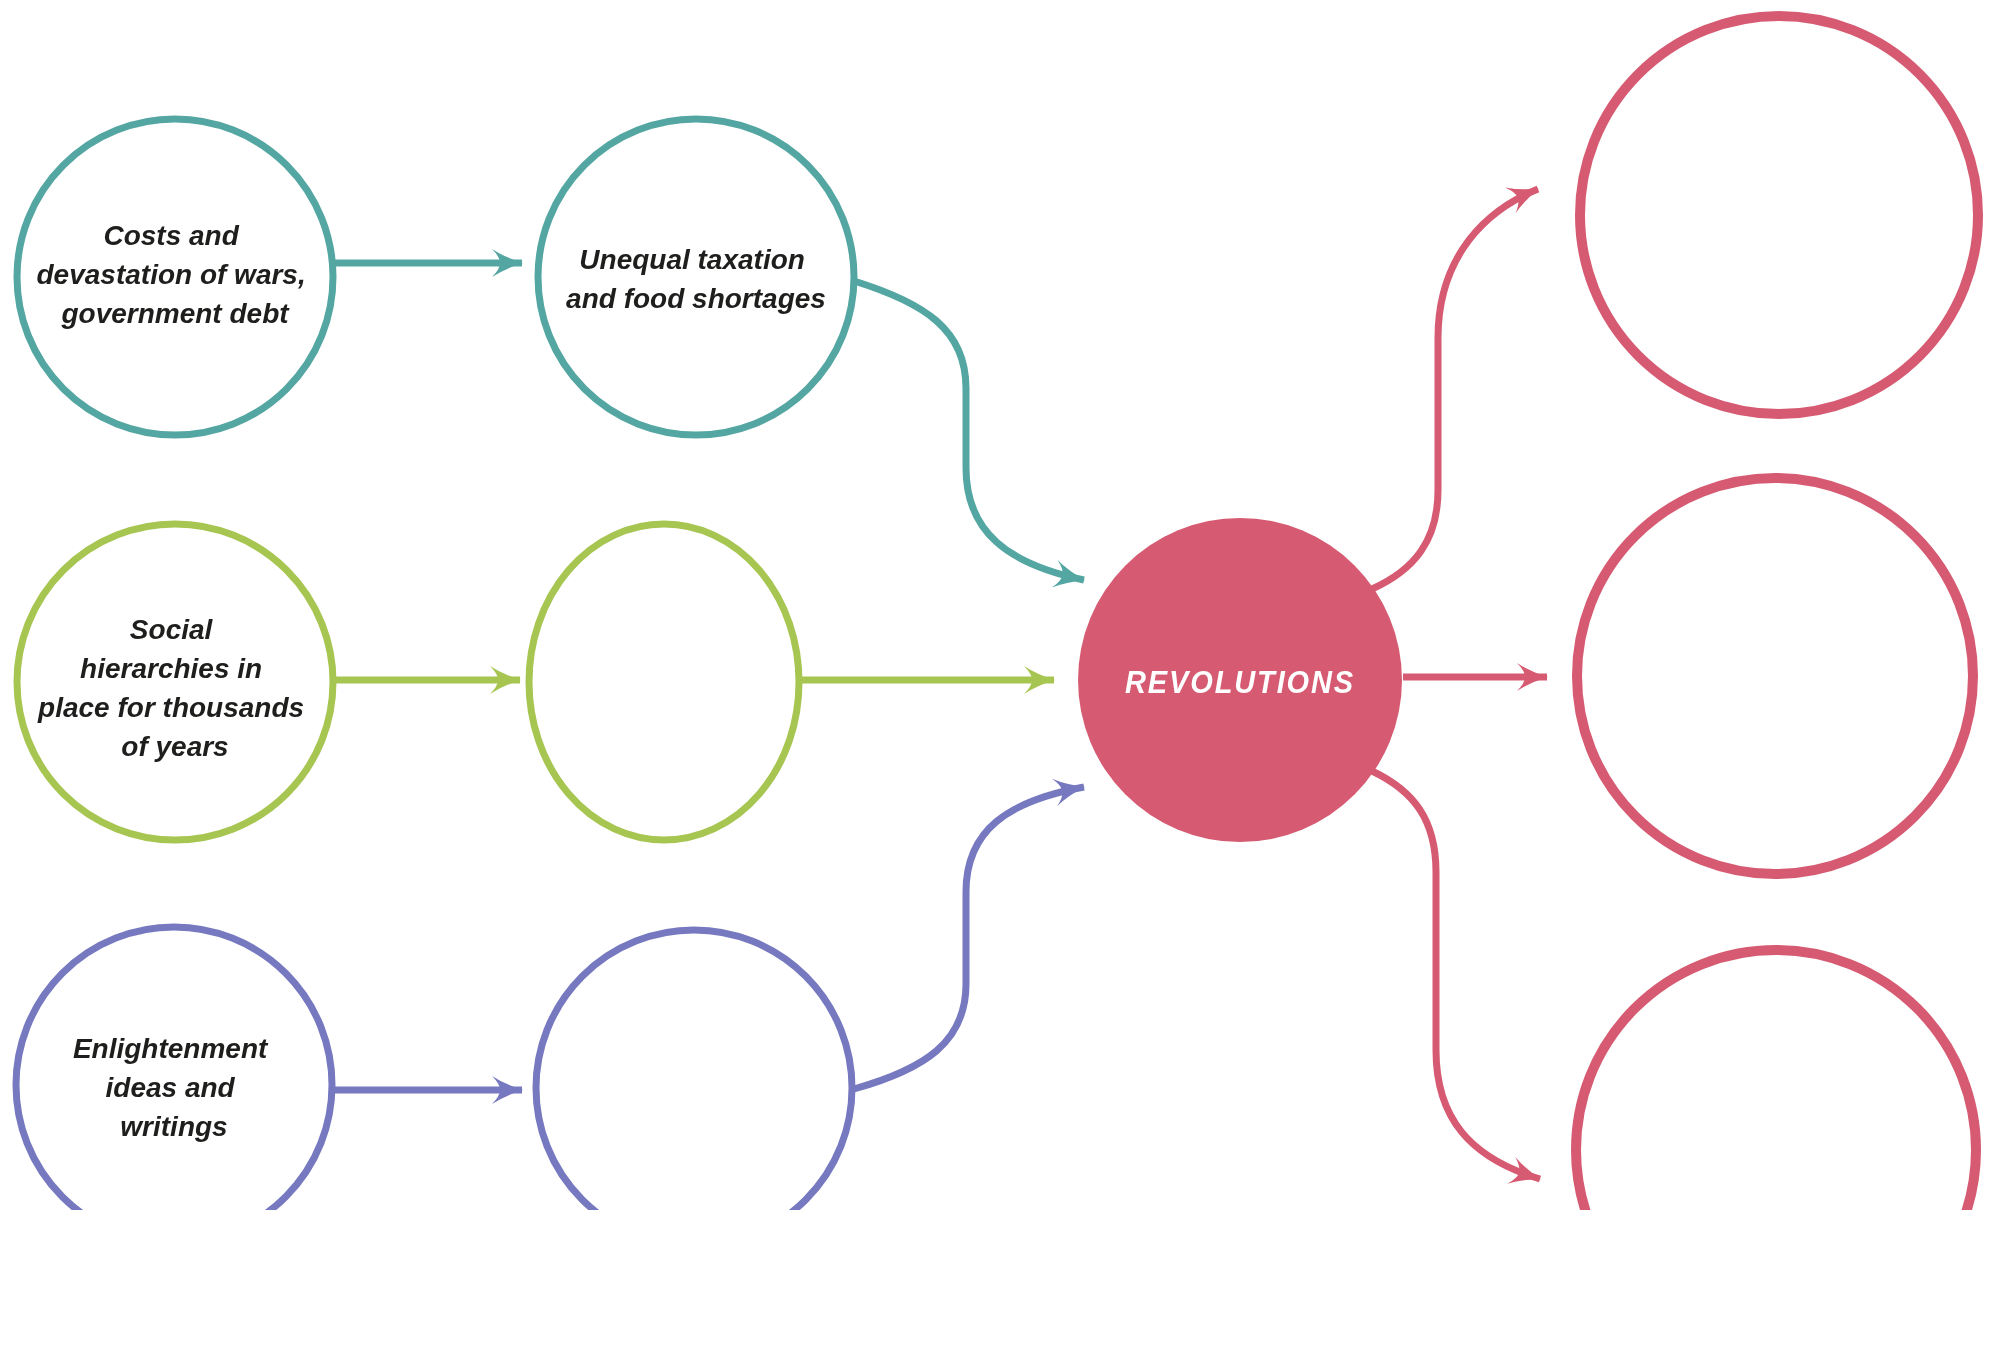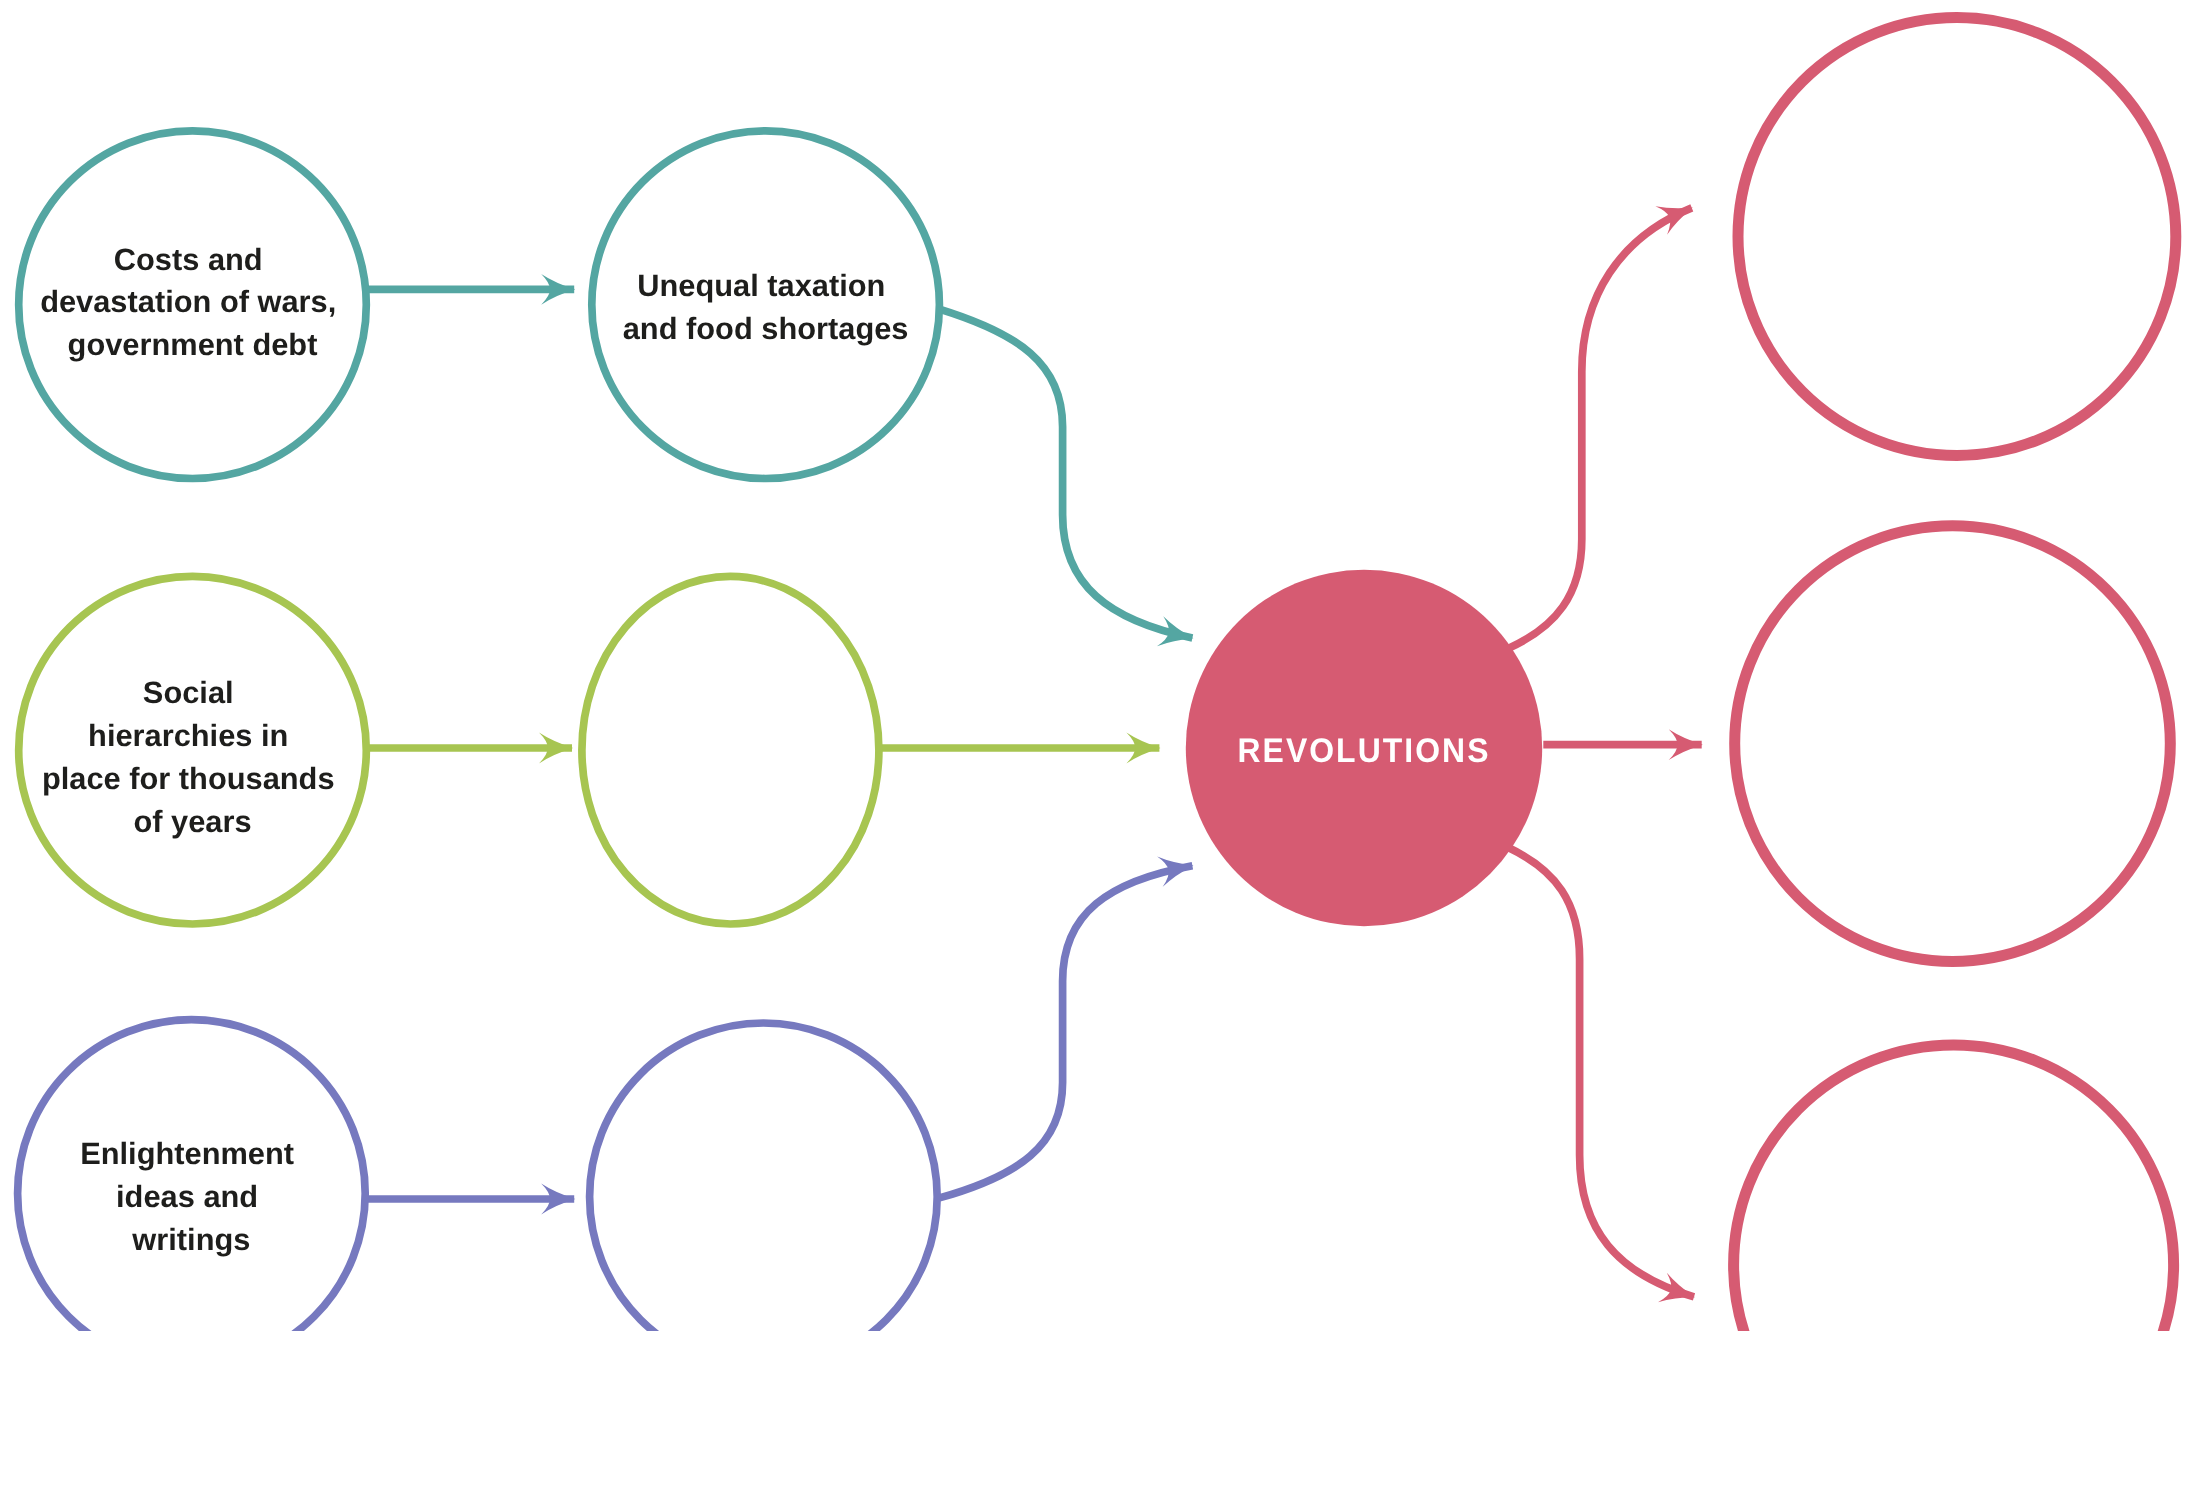--- a/index.html
+++ b/index.html
@@ -5,20 +5,21 @@
   :root{
     --teal:#54A6A2; --green:#A7C551; --purple:#7679BF; --red:#D65B72; --text:#1E1E1C;
   }
   html,body{margin:0;padding:0;background:#ffffff;}
   .canvas{
     position:relative;
     width:2000px;height:1210px;
     background:#ffffff;
     overflow:hidden;
     font-family:"Liberation Sans", sans-serif;
+    font-style:italic;
   }
   svg{display:block;}
   .node{fill:#ffffff;stroke-width:7px;}
   .node.teal{stroke:var(--teal);}
   .node.green{stroke:var(--green);}
   .node.purple{stroke:var(--purple);}
   .node.red{stroke:var(--red);}
   .node.big{stroke-width:10px;}
   .center-node{fill:var(--red);stroke:none;}
   .edge{fill:none;stroke-width:7px;stroke-linecap:butt;}

